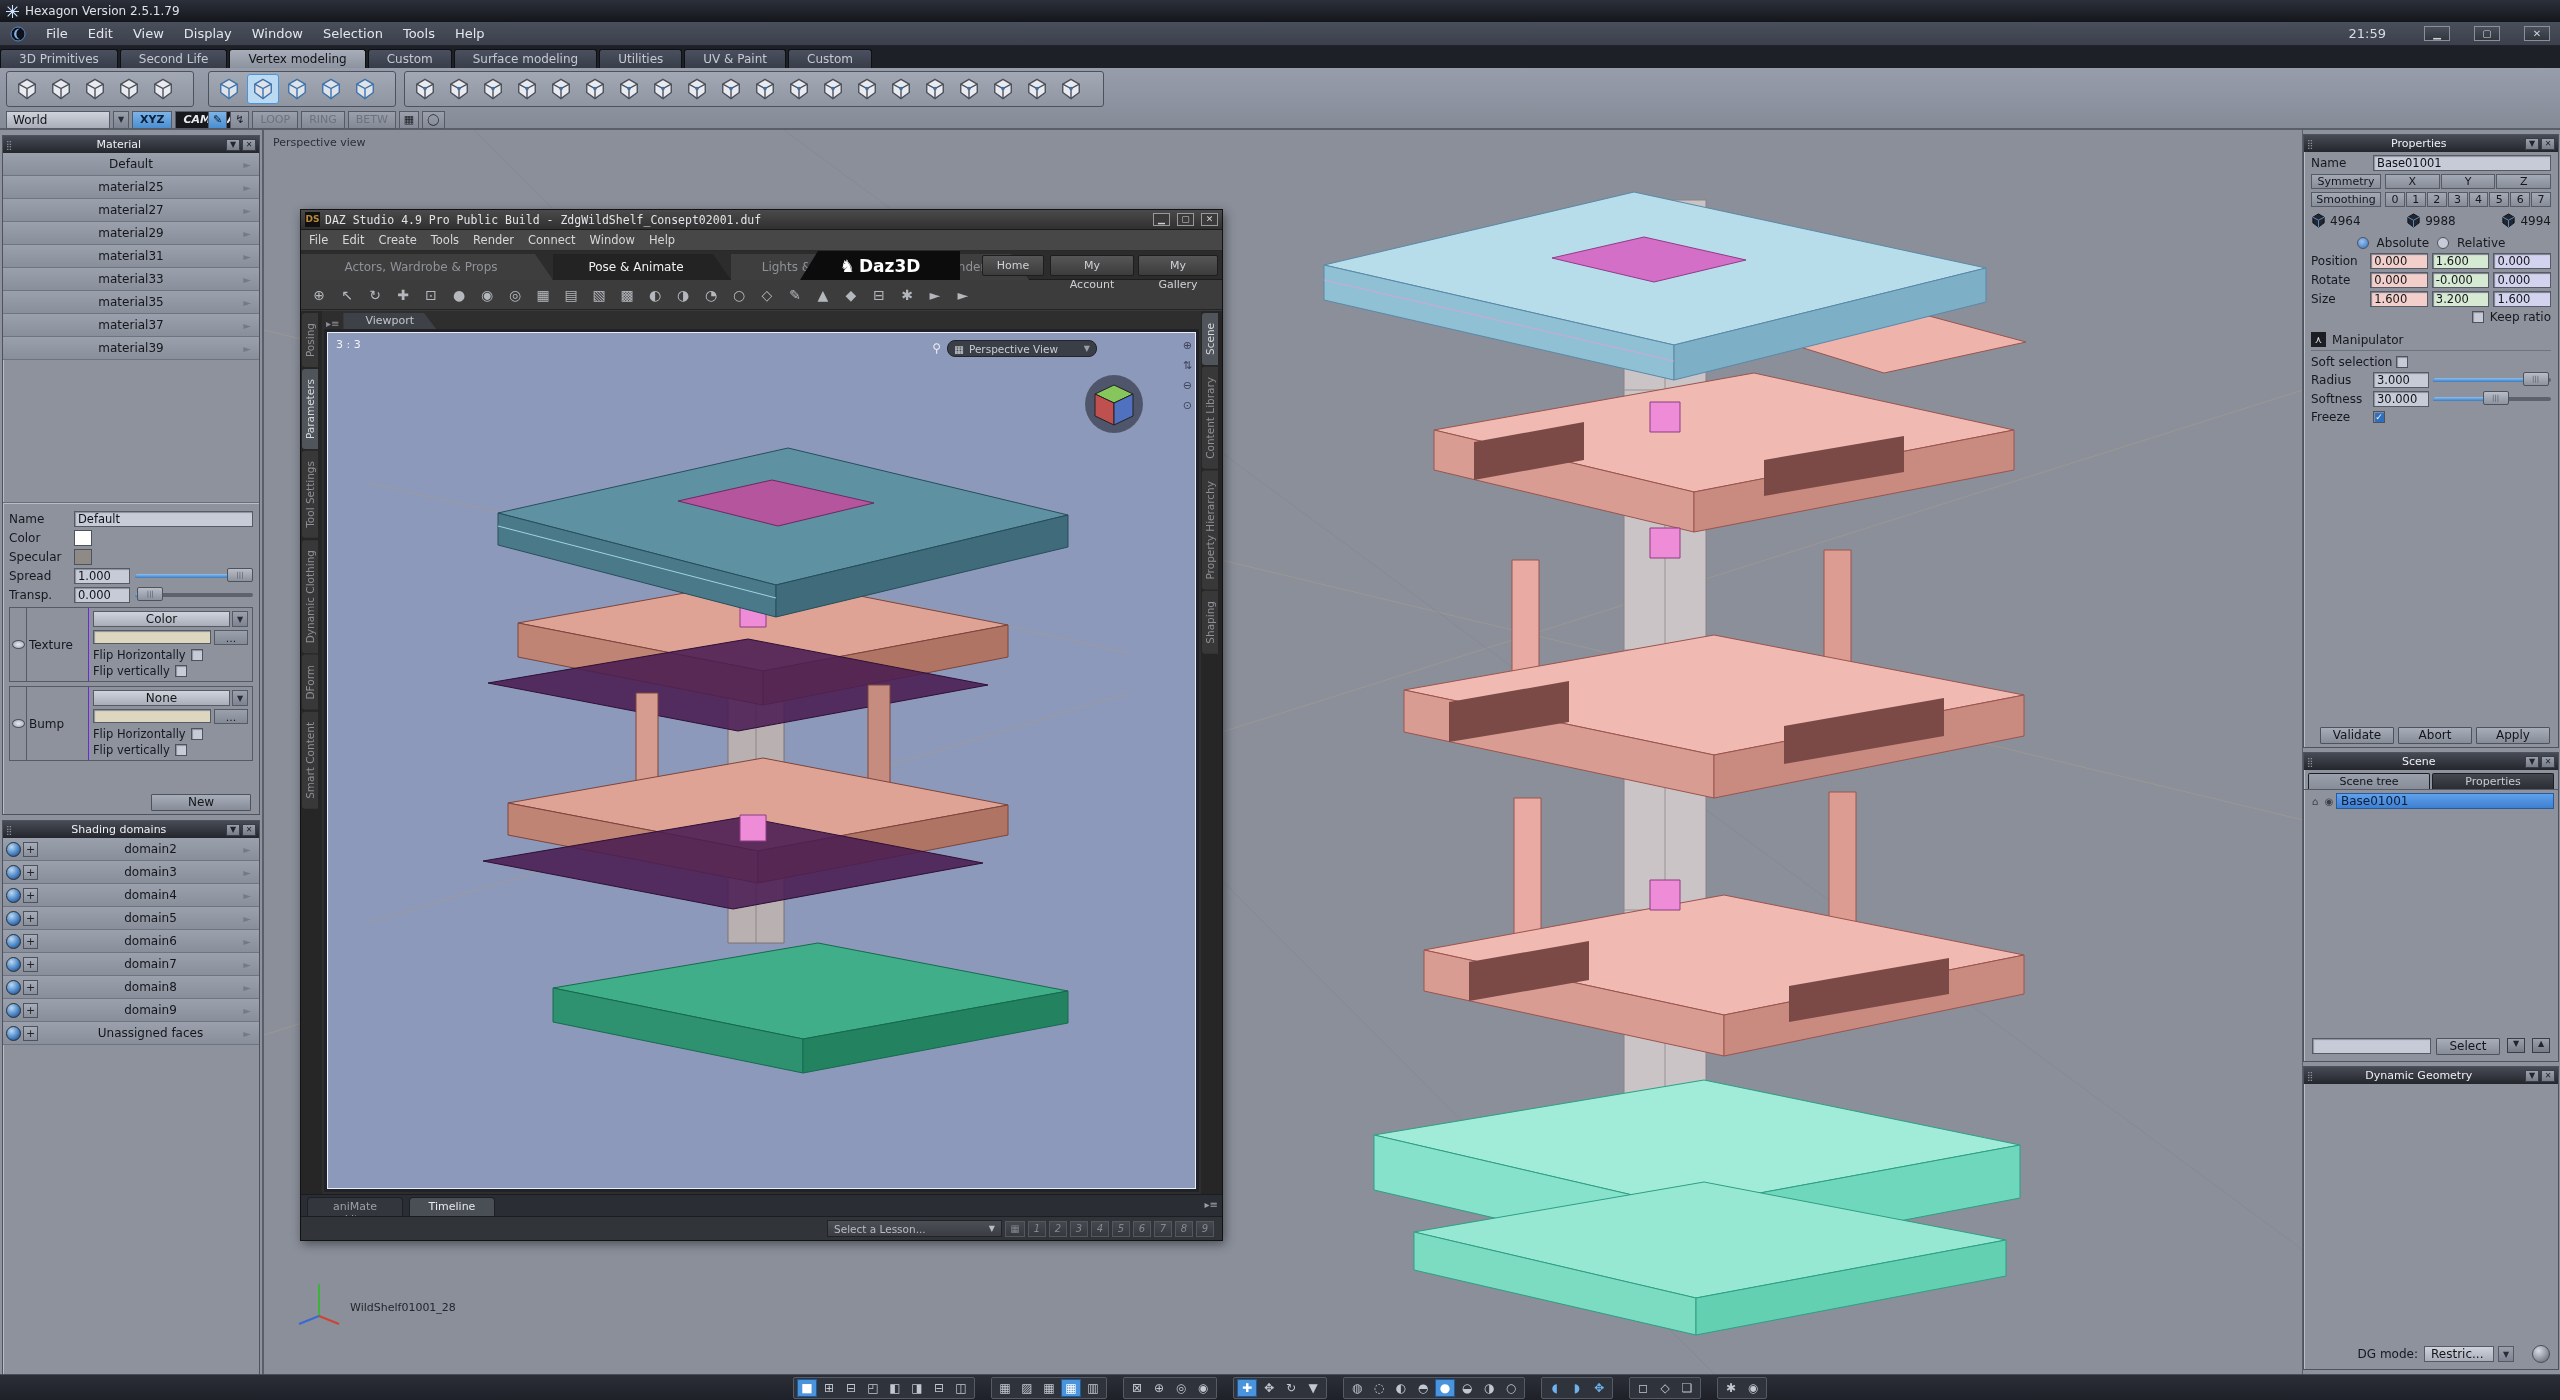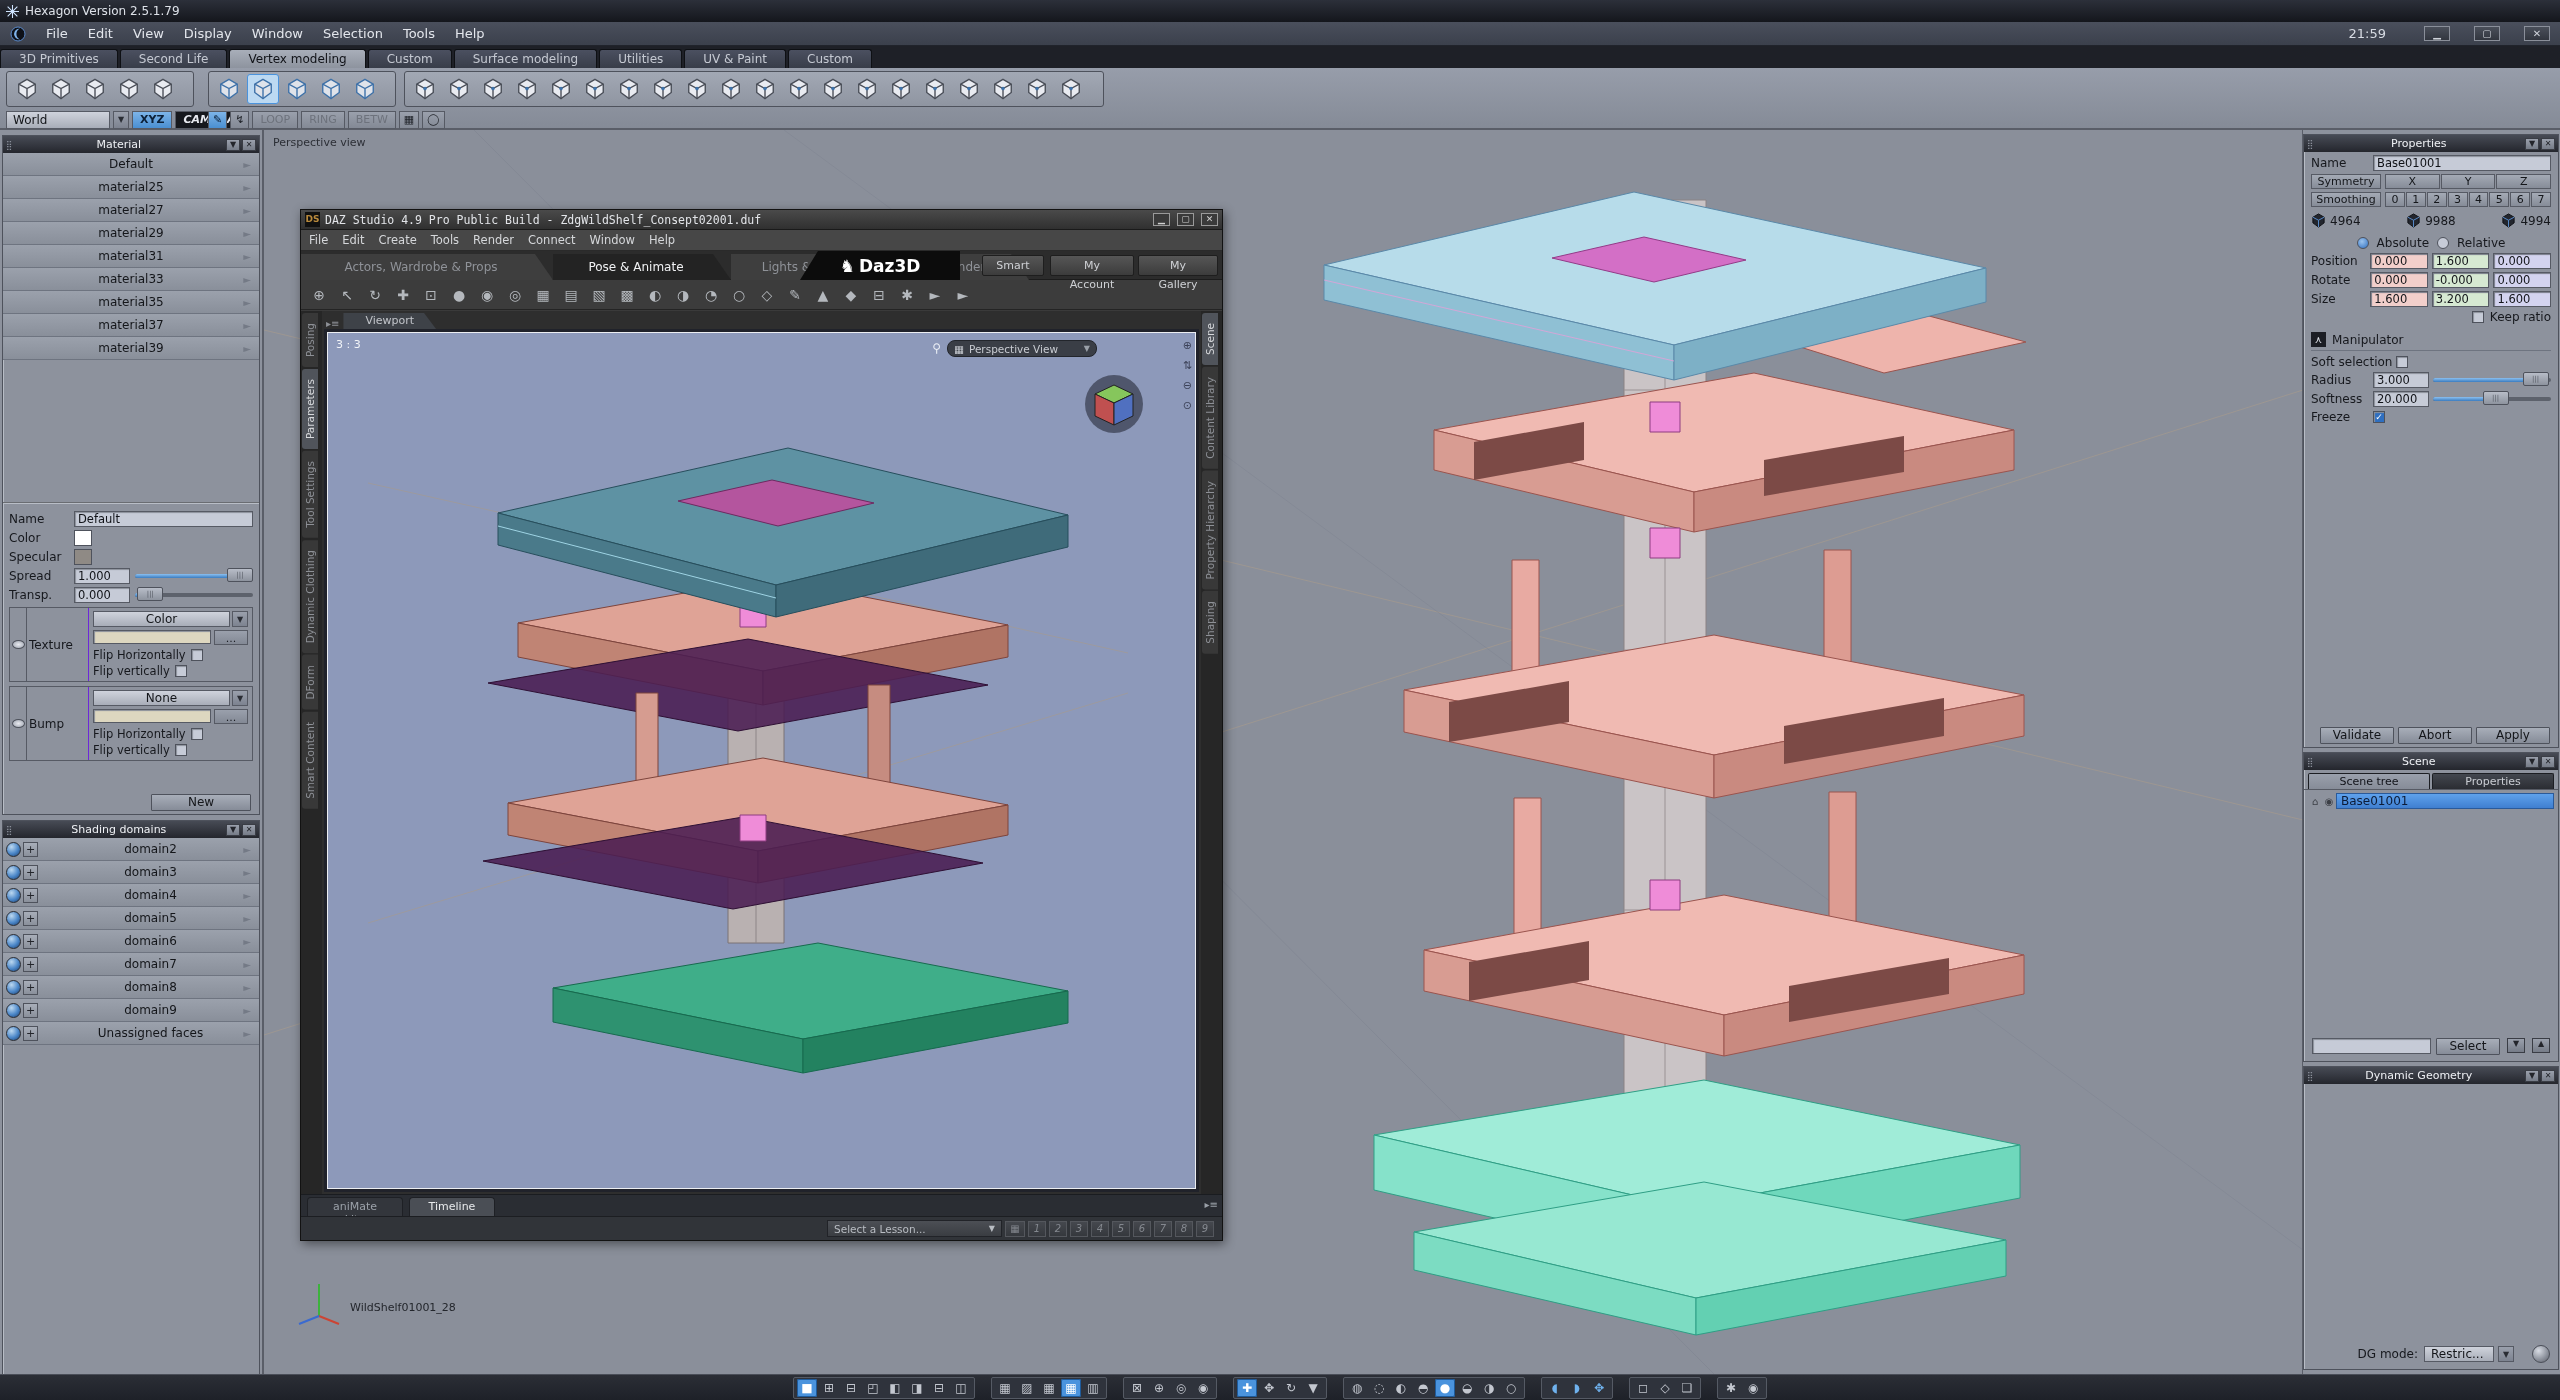--- a/index.html
+++ b/index.html
@@ -681,21 +681,21 @@
       </div>
     <div id="dztabs">
       <span class="dztab" style="left:0;width:252px;">Actors, Wardrobe &amp; Props</span>
       <span class="dztab active" style="left:252px;width:178px;">Pose &amp; Animate</span>
       <span class="dztab" style="left:430px;width:180px;">Lights &amp; Cameras</span>
       <span class="dztab" style="left:610px;width:118px;">Render</span>
       <span id="dzlogo">
           <span>♞</span>
           <span>Daz3D</span>
         </span>
-      <span class="acctbtn" style="right:178px;width:62px;text-align:center;">Smart</span>
+      <span class="acctbtn" style="right:178px;width:62px;text-align:center;">Home</span>
       <span class="acctbtn" style="right:88px;width:84px;text-align:center;">My Account</span>
       <span class="acctbtn" style="right:4px;width:80px;text-align:center;">My Gallery</span>
     </div>
     <div id="dztools">
 
     <span class="dzicon">⊕</span>
         <span class="dzicon">↖</span>
         <span class="dzicon">↻</span>
         <span class="dzicon">✚</span>
         <span class="dzicon">⊡</span>
@@ -929,21 +929,21 @@
     <div class="pp-row">
         <span class="l">Radius</span>
         <span class="inp" style="width:56px;">3.000</span>
       <span class="slider">
           <span class="fill" style="width:88%;"></span>
           <span class="thumb" style="right:2%;">|||</span>
         </span>
       </div>
     <div class="pp-row">
         <span class="l">Softness</span>
-        <span class="inp" style="width:56px;">20.000</span>
+        <span class="inp" style="width:56px;">30.000</span>
       <span class="slider">
           <span class="fill" style="width:46%;"></span>
           <span class="thumb" style="left:42%;">|||</span>
         </span>
       </div>
     <div class="pp-row">
         <span class="l">Freeze</span>
         <span class="cb on">✓</span>
       </div>
     <div class="actrow">

